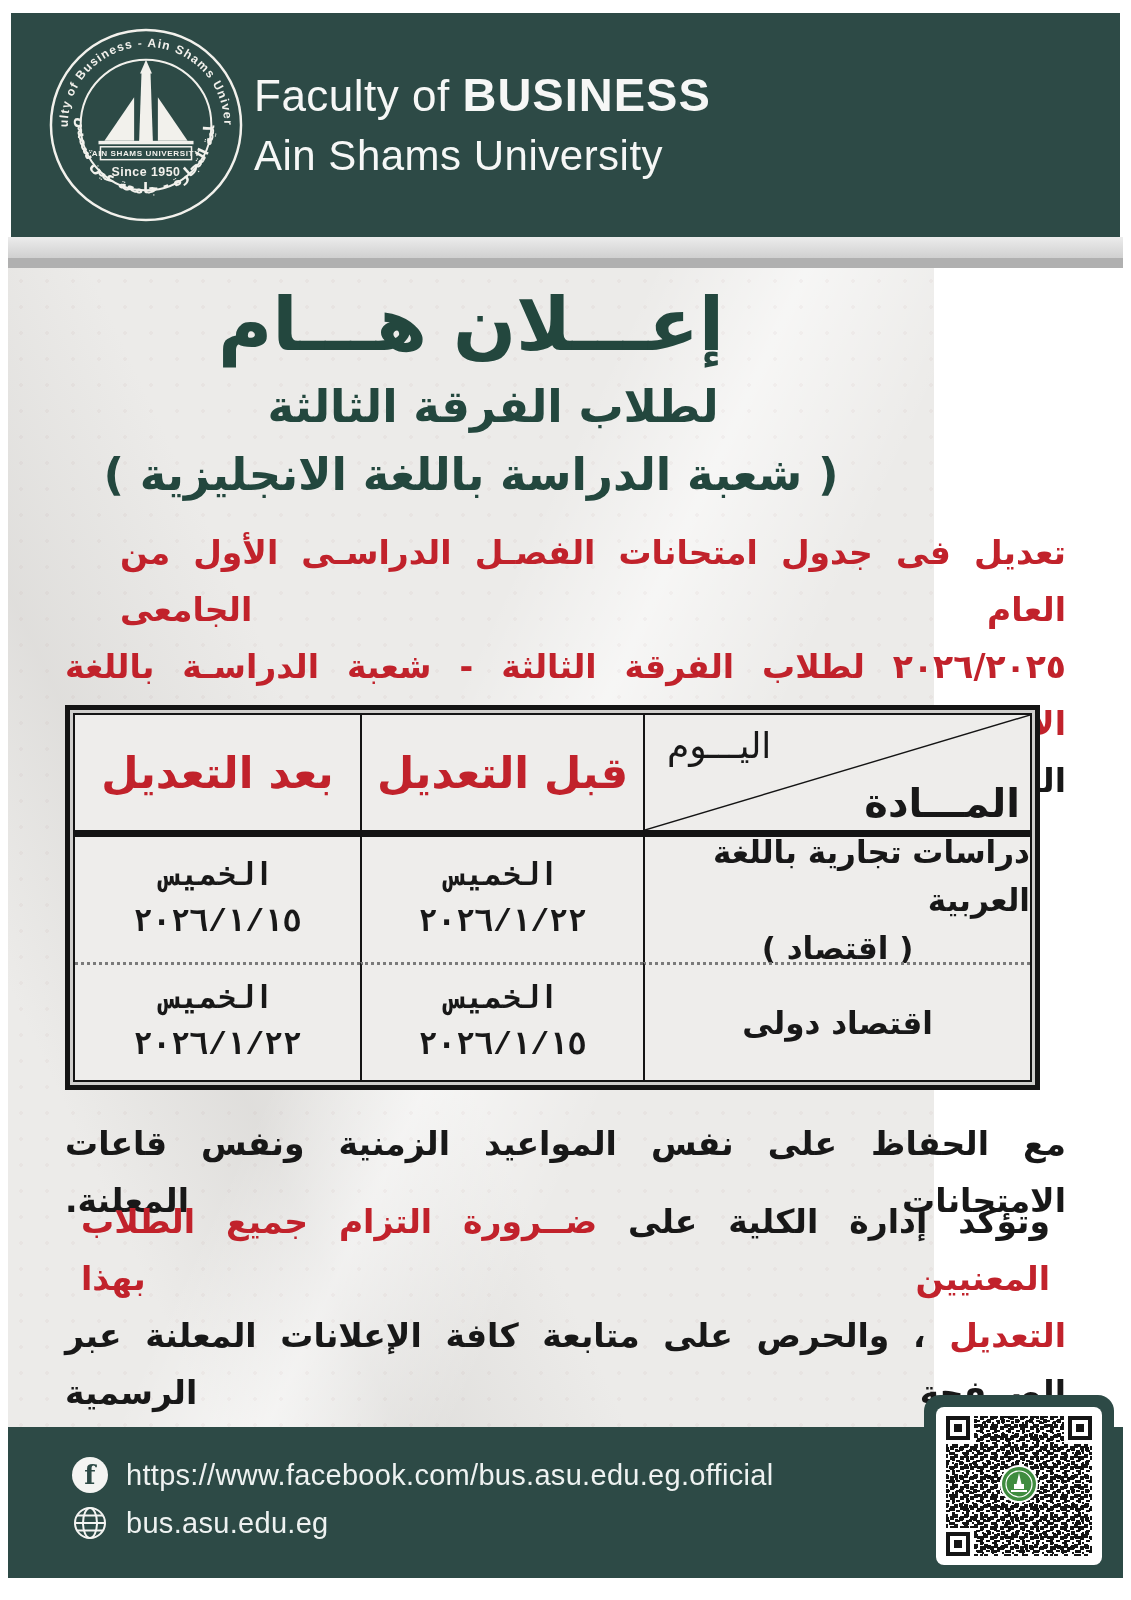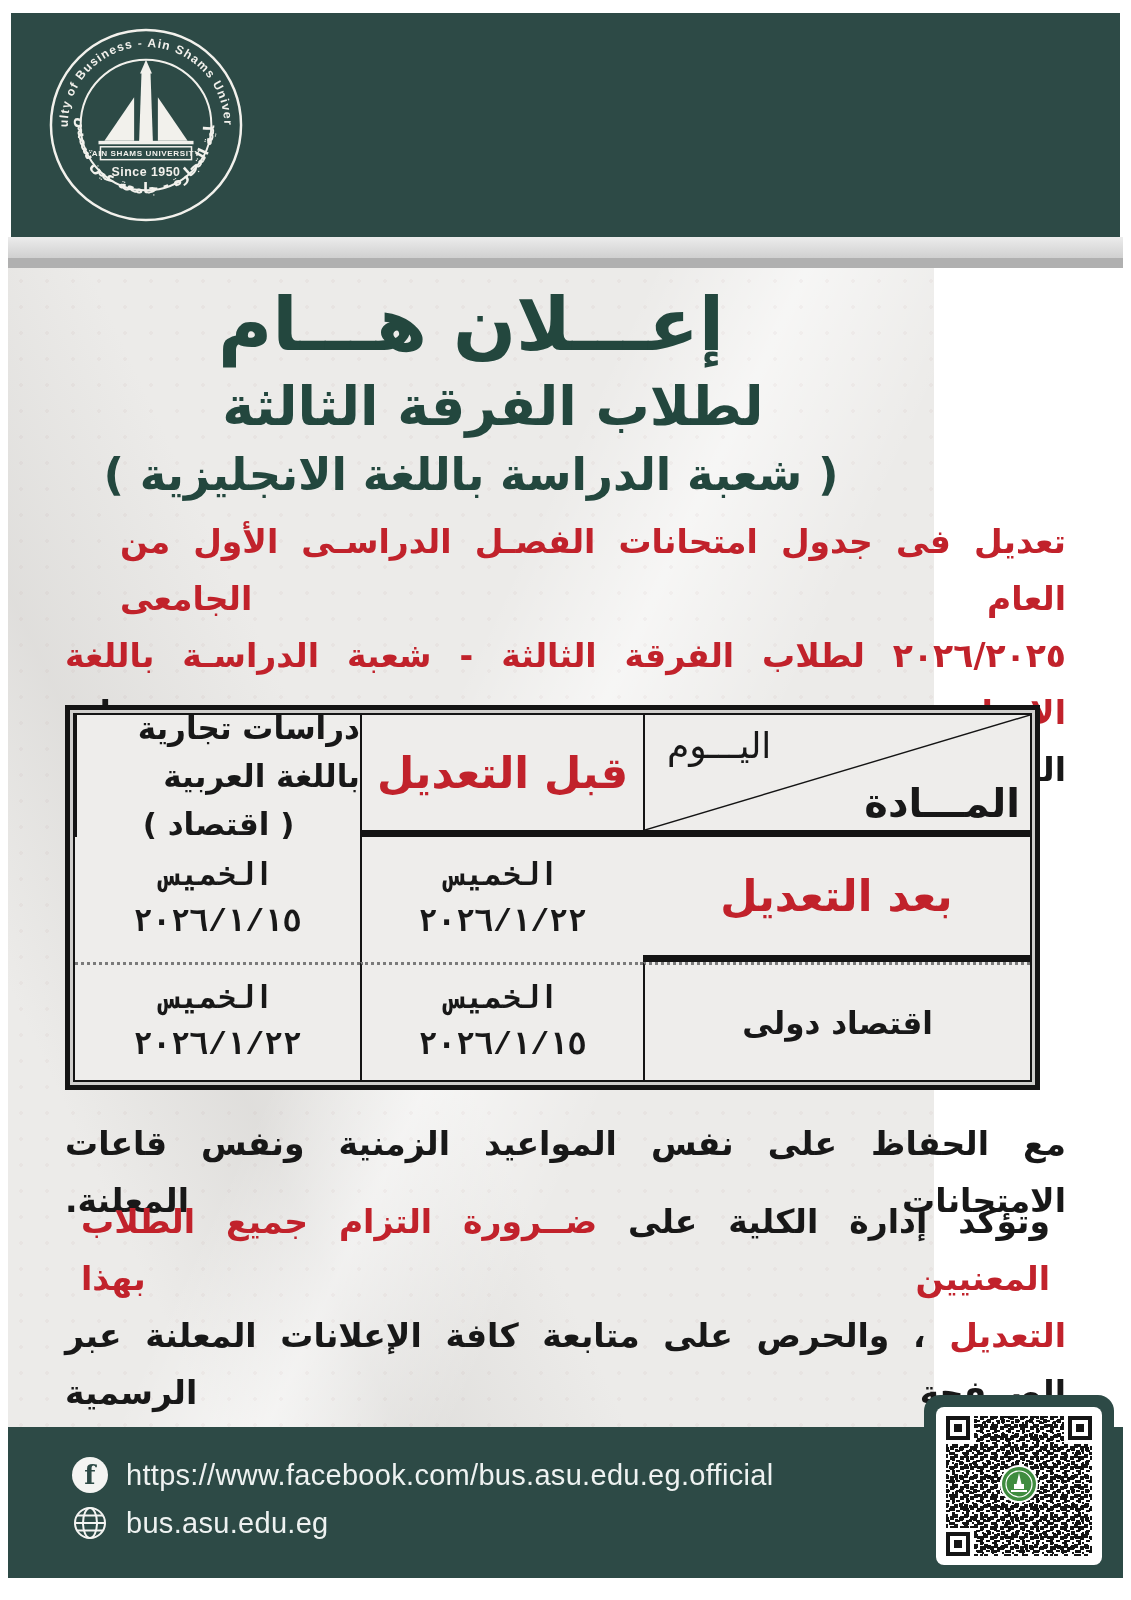--- a/index.html
+++ b/index.html
@@ -31,24 +31,24 @@
     content:"";position:absolute;inset:0;pointer-events:none;
     background:
       radial-gradient(rgba(150,90,90,.05) 1.6px, transparent 1.8px),
       linear-gradient(115deg, transparent 42%, rgba(255,255,255,.55) 52%, transparent 64%),
       linear-gradient(245deg, transparent 55%, rgba(200,198,195,.35) 70%, transparent 82%);
     background-size:26px 26px,100% 100%,100% 100%;
   }
   
   .title-block{position:absolute;left:0;top:8px;width:100%;text-align:center;color:#23473e;}
   .t1{font-size:74px;font-weight:bold;line-height:96px;}
-  .t2{font-size:54px;font-weight:bold;line-height:70px;padding-left:44px;}
+  .t2{font-size:45px;font-weight:bold;line-height:70px;padding-left:44px;}
   .t3{font-size:45px;font-weight:bold;line-height:66px;}
   
-  .intro{position:absolute;left:57px;top:245px;width:1001px;font-size:33px;font-weight:bold;}
+  .intro{position:absolute;left:57px;top:256px;width:1001px;font-size:33px;font-weight:bold;}
   .jline{text-align:justify;text-align-last:justify;line-height:57px;}
   .rline{text-align:right;line-height:57px;}
   .cline{text-align:center;line-height:57px;}
   .indent1{margin-inline-end:55px;}
   .red{color:#c1222b;}
   .ink{color:#181818;}
   
   .table-outer{position:absolute;left:57px;top:437px;width:975px;border:5px solid #141414;background:#cfcecc;padding:3px;box-sizing:border-box;}
   .table-inner{border:2px solid #141414;background:#eeedeb;}
   .grid{display:grid;grid-template-columns:387px 283px 1fr;grid-template-rows:122px 125px 118px;direction:rtl;}
@@ -99,20 +99,27 @@
         <polygon points="100,34 94,48 106,48"></polygon>
         <polygon points="95.5,46 104.5,46 107,118 93,118"></polygon>
         <polygon points="58,116 88,72 88,116"></polygon>
         <polygon points="142,116 112,72 112,116"></polygon>
         <rect x="52" y="116" width="96" height="3.5"></rect>
       </g>
       <rect x="54" y="122" width="92" height="13" fill="#2d4a46" stroke="#f2f1ec" stroke-width="1.5"></rect>
       <text class="banner-text" x="100" y="131.5" text-anchor="middle">AIN SHAMS UNIVERSITY</text>
       <text class="since-text" x="100" y="152" text-anchor="middle">Since 1950</text>
     </svg>
+    <div class="brand">
+      <div class="brand-l1">
+        <span>Faculty of</span>
+        <b>BUSINESS</b>
+      </div>
+      <div class="brand-l2">Ain Shams University</div>
+    </div>
   </div>
 
   <div class="strip-a"></div>
   <div class="strip-b"></div>
 
   <div class="body-area">
 
     <div class="title-block">
       <div class="t1">إعـــلان هـــام</div>
       <div class="t2">لطلاب الفرقة الثالثة</div>
@@ -130,26 +137,26 @@
         <div class="grid" dir="rtl">
 
           <div class="cell vdiv hsep">
             <svg class="diag" viewBox="0 0 100 100" preserveAspectRatio="none">
               <line x1="0" y1="100" x2="100" y2="0" stroke="#141414" stroke-width="1.4" vector-effect="non-scaling-stroke"></line>
             </svg>
             <span class="corner-day">اليـــوم</span>
             <span class="corner-subj">المـــادة</span>
           </div>
           <div class="cell vdiv hsep head-cell">قبل التعديل</div>
+          <div class="cell hsep head-cell">بعد التعديل</div>
+
           <div class="cell vdiv subj-cell">
             <div>دراسات تجارية باللغة العربية</div>
             <div>( اقتصاد )</div>
           </div>
-
-          <div class="cell hsep head-cell">بعد التعديل</div>
           <div class="cell vdiv date-cell">
             <div>الخميس</div>
             <div>٢٠٢٦/١/٢٢</div>
           </div>
           <div class="cell date-cell">
             <div>الخميس</div>
             <div>٢٠٢٦/١/١٥</div>
           </div>
 
           <div class="cell vdiv dotted subj-cell">

